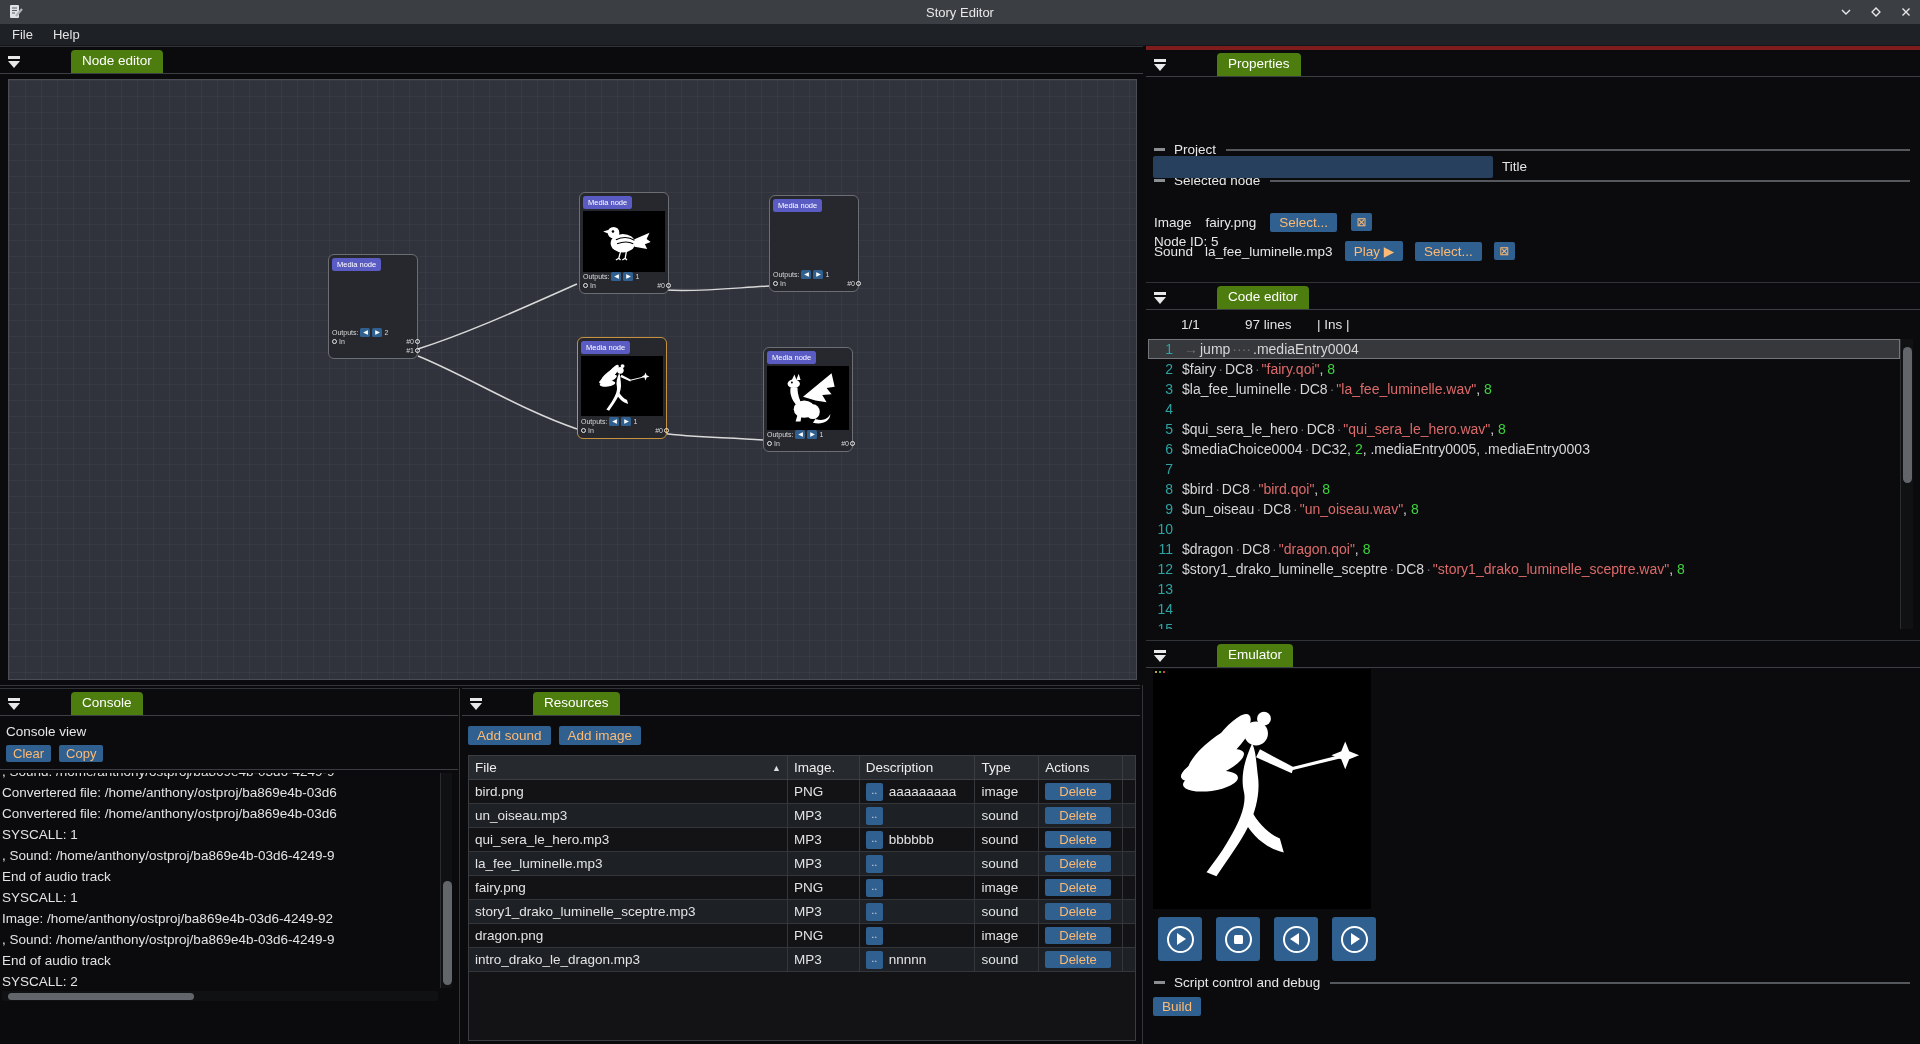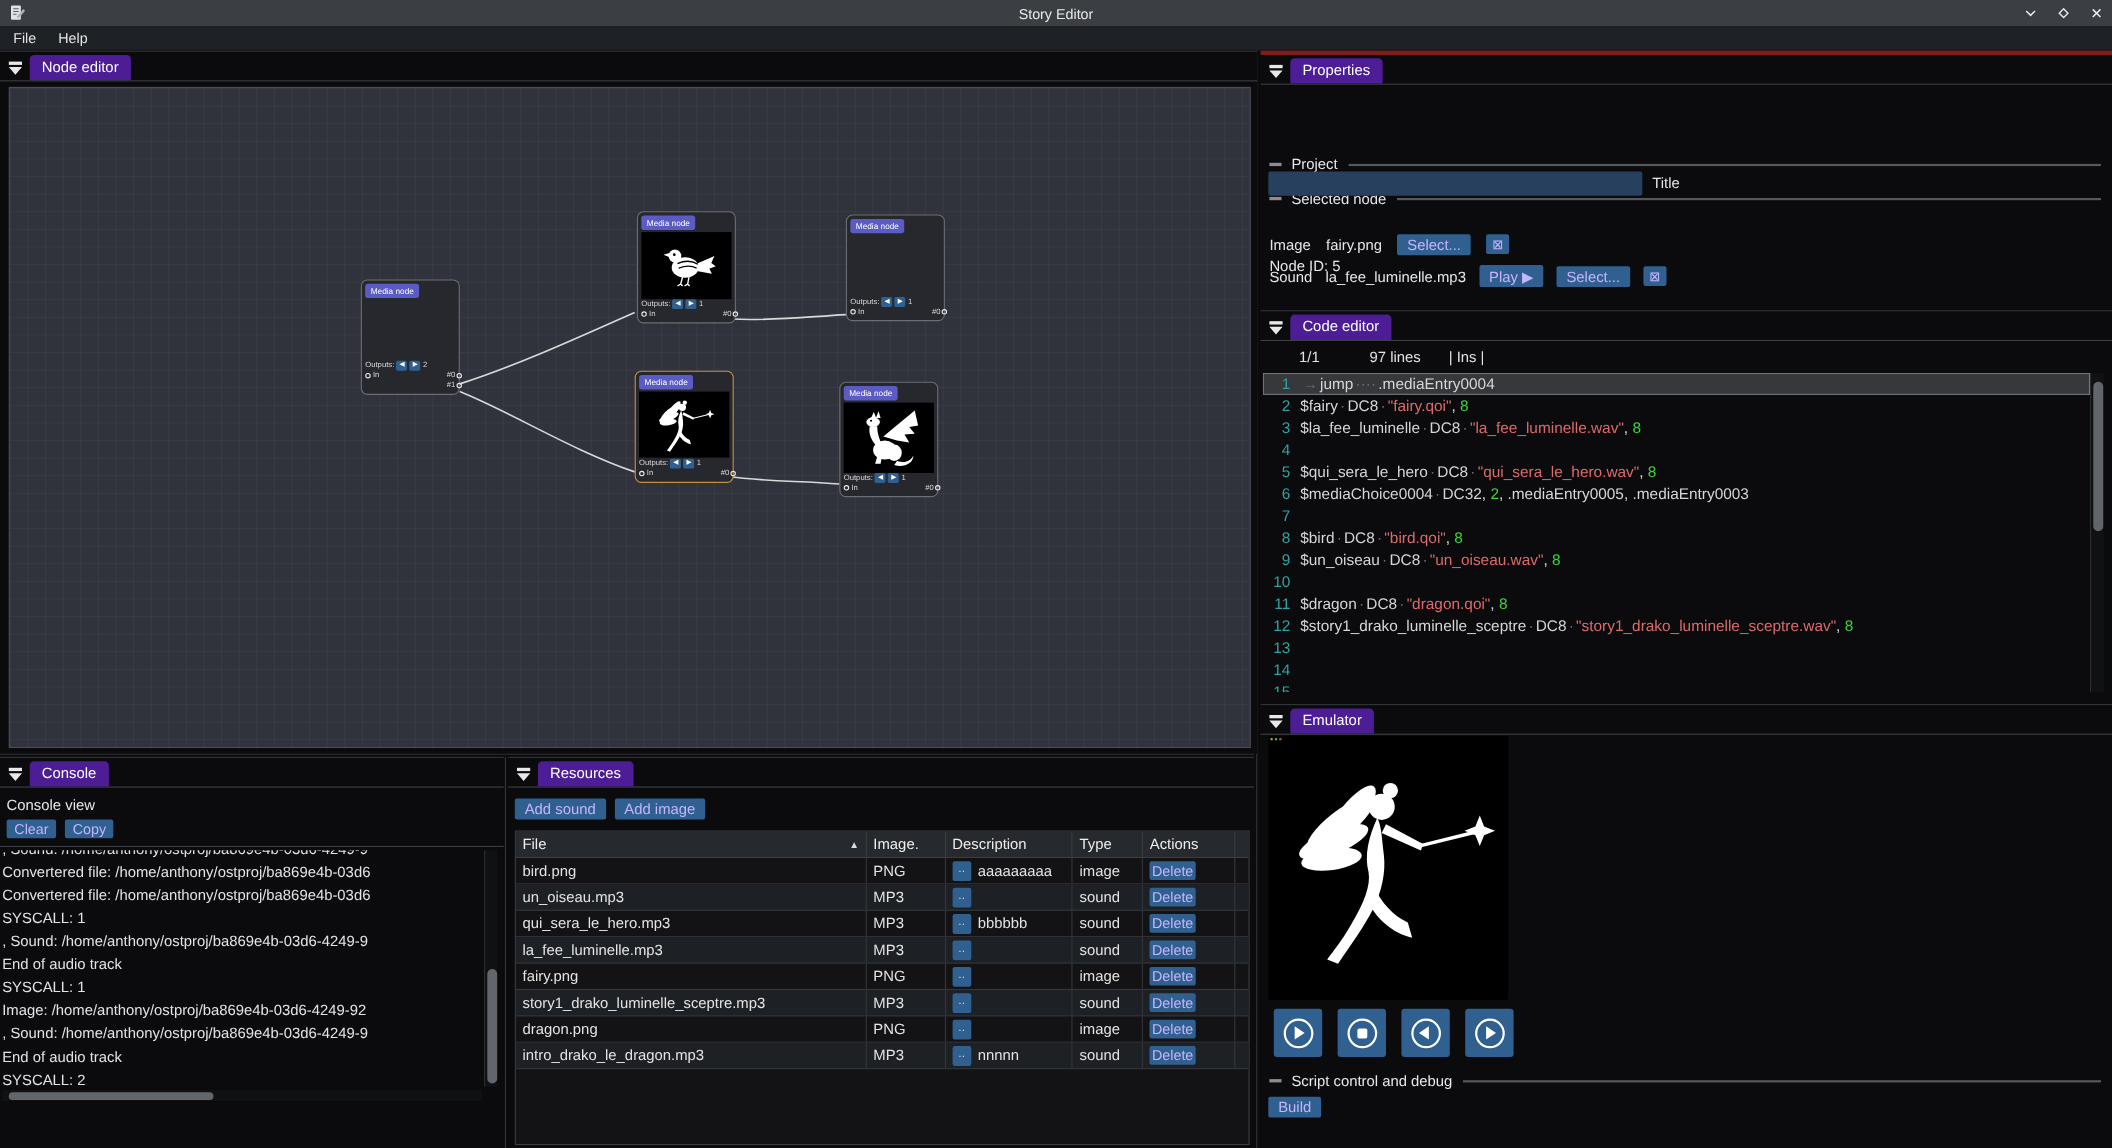--- a/index.html
+++ b/index.html
@@ -21,24 +21,24 @@
   .menu-item { font-size:13px; color:#e3e3e3; padding:2px 10px; }
   .menu-item:first-child { margin-left:2px; }
 
   
   .panel { position:absolute; background:#0b0b0d; }
   .panel-header { position:relative; height:27px; border-bottom:1px solid #3c4044; display:flex; align-items:flex-end; }
   .dock-icon { position:relative; width:14px; height:12px; margin:0 6px 5px 7px; }
   .dock-icon::before { content:""; position:absolute; left:1px; top:0; width:12px; height:2.5px; background:#e8e8e8; }
   .dock-icon::after  { content:""; position:absolute; left:1px; top:4.5px; width:0; height:0;
                        border-left:6px solid transparent; border-right:6px solid transparent; border-top:7px solid #e8e8e8; }
-  .panel-tab { background:#4c1d95; color:#fff; font-size:13.5px; padding:3px 11px 5px 11px;
-               border-radius:4px 4px 0 0; }
-
-  .btn { display:inline-flex; align-items:center; justify-content:center; background:#30608f; color:#c4b5fd;
+  .panel-tab { background:#4d7c0f; color:#fff; font-size:13.5px; padding:3px 11px 5px 11px;
+               border-radius:4px 4px 0 0;margin-left:44px; }
+
+  .btn { display:inline-flex; align-items:center; justify-content:center; background:#30608f; color:#fdba74;
          font-size:13.5px; padding:2px 9px; border:none; border-radius:2px; font-family:inherit; }
   .btn-sm { font-size:13px; padding:1px 7px; }
 
   .group-sep { display:flex; align-items:center; font-size:13.5px; color:#e8e8e8; }
   .group-sep .dash { width:11px; height:3px; background:#8a8d91; margin-right:9px; flex:0 0 auto; }
   .group-sep .line { flex:1; height:2px; background:#55585d; margin-left:10px; }
 
   
   .node-editor-panel { left:0; top:46px; width:1143px; height:639px; border-top:1px solid #303338; }
   .graph { position:absolute; left:8px; top:32px; width:1129px; height:601px; background:#30333c;
@@ -83,21 +83,21 @@
   .res-hrow { display:flex; height:24px; background:#26292d; border-bottom:1px solid #3a3d41; color:#eee; }
   .res-hcell { display:flex; align-items:center; padding:0 6px; border-right:1px solid #3a3d41; }
   .sort-arrow { margin-left:auto; font-size:9px; color:#ddd; }
   .res-row { display:flex; height:24px; border-bottom:1px solid #33363a; color:#e3e3e3; }
   .res-row.alt { background:#1d2024; }
   .res-cell { display:flex; align-items:center; padding:0 6px; border-right:1px solid #33363a; overflow:hidden; white-space:nowrap; }
   .c-file { width:320px; } .c-form { width:72px; } .c-desc { width:116px; } .c-type { width:64px; }
   .c-act  { width:84px; } .c-gut { flex:1; border-right:none; }
   .dots-btn { background:#30608f; color:#cfd6de; font-size:11px; width:17px; height:18px; line-height:14px;
               border-radius:2px; display:inline-flex; align-items:flex-start; justify-content:center; margin-right:6px; flex:0 0 auto; }
-  .del-btn { font-size:13px; padding:1px 2px; }
+  .del-btn { font-size:13px; padding:1px 14px; }
 
   
   .split-v { position:absolute; width:1px; background:#323539; }
   .split-h { position:absolute; height:1px; background:#323539; }
 
   
   .properties-panel { left:1146px; top:46px; width:774px; height:236px; border-top:4px solid #7f1d1d; }
   .prop-sep-project { position:absolute; left:8px; right:10px; top:92px; }
   .prop-sep-selected { position:absolute; left:8px; right:10px; top:123px; }
   .prop-input { position:absolute; left:7px; top:106px; width:340px; height:22px; background:#27405e;

